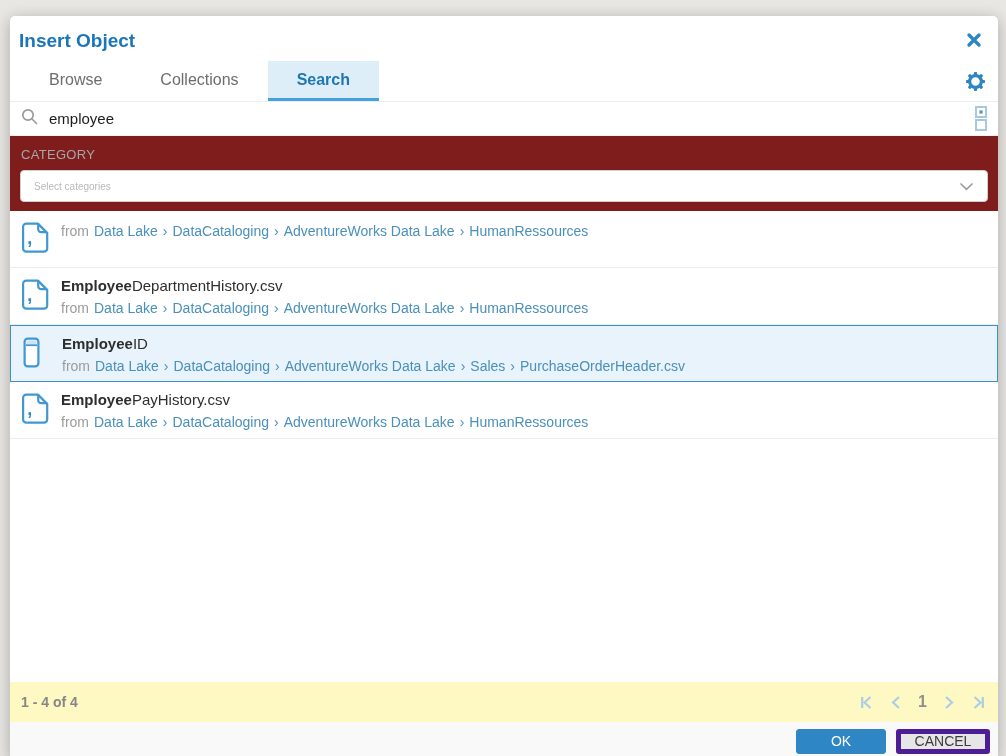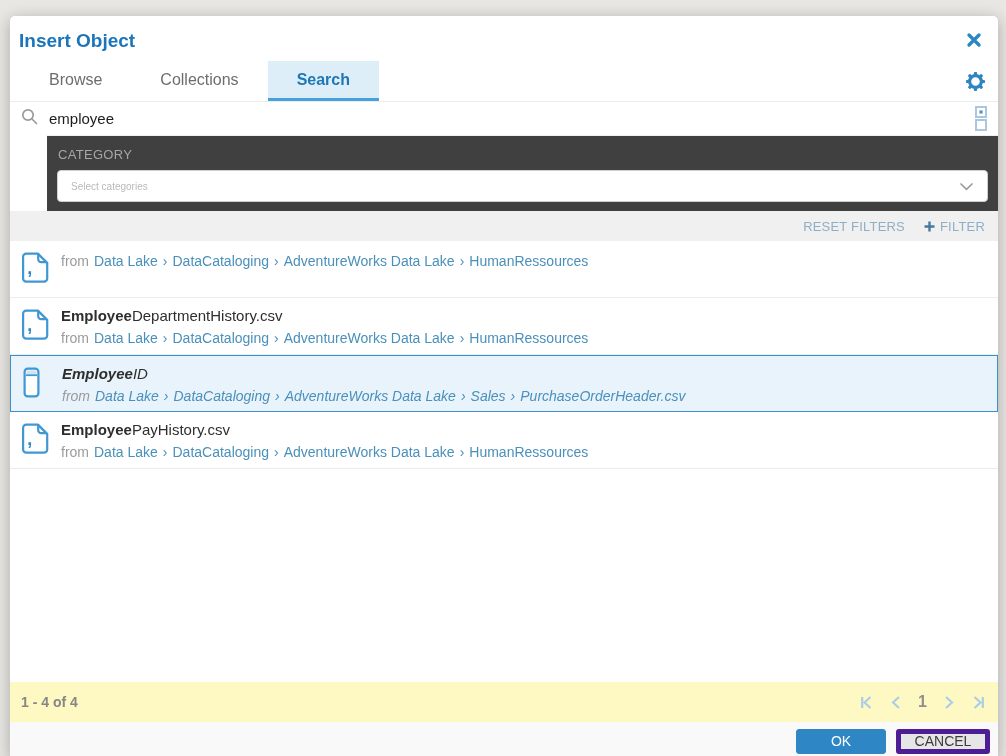--- a/index.html
+++ b/index.html
@@ -18,36 +18,36 @@
   .tab{display:flex;align-items:center;padding:0 29px;font-size:16px;color:#6d6d6d;
     border-bottom:3px solid transparent;box-sizing:border-box;cursor:pointer;}
   .tab.active{background:#ddeef8;color:#1f78b5;font-weight:700;border-bottom:3px solid #45a2dd;}
   .gear-btn{margin-left:auto;display:flex;align-items:center;padding-right:13px;cursor:pointer;}
   
   .search-row{height:33px;display:flex;align-items:center;padding:0 11px 0 11px;}
   .search-input{border:none;outline:none;flex:1;font-size:15px;color:#1d1d1d;
     margin-left:9px;font-family:"Liberation Sans",sans-serif;background:transparent;}
   .view-toggle{display:flex;align-items:center;cursor:pointer;padding-left:6px;}
   
-  .cat-section{background:#404040;border-top:1px solid #f0f0f0;padding:10px 10px 9px 10px;margin-left:37px;}
+  .cat-section{background:#7f1d1d;border-top:1px solid #f0f0f0;padding:10px 10px 9px 10px;}
   .cat-label{font-size:13px;color:#a6a6a6;letter-spacing:.3px;margin:1px 0 8px 1px;}
   .cat-select{height:32px;border:1px solid #cfcfcf;border-radius:4px;background:#fff;
     display:flex;align-items:center;padding:0 13px;cursor:pointer;box-sizing:border-box;}
   .cat-placeholder{font-size:10px;color:#b9b9b9;}
   .cat-chevron{margin-left:auto;display:flex;align-items:center;}
   .filter-strip{height:30px;background:#f0f0f0;display:flex;align-items:center;
     justify-content:flex-end;padding-right:13px;gap:19px;}
   .reset-link{font-size:13px;color:#8fafc7;cursor:pointer;letter-spacing:.2px;}
   .filter-link{display:flex;align-items:center;gap:5px;font-size:13px;color:#8fafc7;
     cursor:pointer;letter-spacing:.2px;}
   
   .results{background:#fff;}
   .row{height:57px;box-sizing:border-box;display:flex;align-items:flex-start;
     padding:8px 12px 0 12px;border-bottom:1px solid #ededed;cursor:pointer;position:relative;}
-  .row.selected{background:#e8f3fb;border:1px solid #3e8fc7;font-style:italic;}
+  .row.selected{background:#e8f3fb;border:1px solid #3e8fc7;}
   .row-icon{width:30px;flex:0 0 30px;margin-top:3px;}
   .row-body{margin-left:9px;min-width:0;}
   .row-title{font-size:15px;color:#2e2e2e;line-height:20px;white-space:nowrap;}
   .row-title b{font-weight:700;}
   .row-path{font-size:14px;color:#9b9b9b;line-height:19px;margin-top:3px;white-space:nowrap;}
   .row-path .seg{color:#4a90ba;}
   .row-path .sep{color:#4a90ba;margin:0 5px;}
   .row-path .from{margin-right:5px;}
   .list-spacer{flex:1;background:#fff;}
   
@@ -133,29 +133,20 @@
     <div class="cat-select">
       <span class="cat-placeholder">Select categories</span>
       <span class="cat-chevron">
         <svg width="15" height="9" viewBox="0 0 15 9">
           <path d="M1.5 1.5 L7.5 7.3 L13.5 1.5" fill="none" stroke="#9a9a9a" stroke-width="1.6"></path>
         </svg>
       </span>
     </div>
   </div>
 
-  <div class="filter-strip">
-    <span class="reset-link">RESET FILTERS</span>
-    <span class="filter-link">
-      <svg width="11" height="11" viewBox="0 0 11 11">
-        <path d="M5.5 0.5 V10.5 M0.5 5.5 H10.5" stroke="#49789f" stroke-width="2.4"></path>
-      </svg>
-      <span>FILTER</span>
-    </span>
-  </div>
 
   <div class="results" id="results-list">
       <div class="row">
         <span class="row-icon"><svg width="27" height="31" viewBox="0 0 27 31">
             <path d="M4.3 1.6 h11.6 l9.3 9.3 v15.6 a3.2 3.2 0 0 1 -3.2 3.2 H4.3 a3.2 3.2 0 0 1 -3.2 -3.2 V4.8 a3.2 3.2 0 0 1 3.2 -3.2 z" fill="#fff" stroke="#3f97d3" stroke-width="2.2" stroke-linejoin="round"></path>
             <path d="M16.2 1.6 v5.6 a3 3 0 0 0 3 3 h5.8" fill="none" stroke="#3f97d3" stroke-width="2.2"></path>
             <text x="5.2" y="21.5" font-size="18" font-weight="bold" fill="#2e86c4" font-family="Liberation Sans, sans-serif">,</text>
           </svg></span>
         <div class="row-body">
           <div class="row-path"><span class="from">from</span><span class="seg">Data Lake</span><span class="sep">›</span><span class="seg">DataCataloging</span><span class="sep">›</span><span class="seg">AdventureWorks Data Lake</span><span class="sep">›</span><span class="seg">HumanRessources</span></div>

